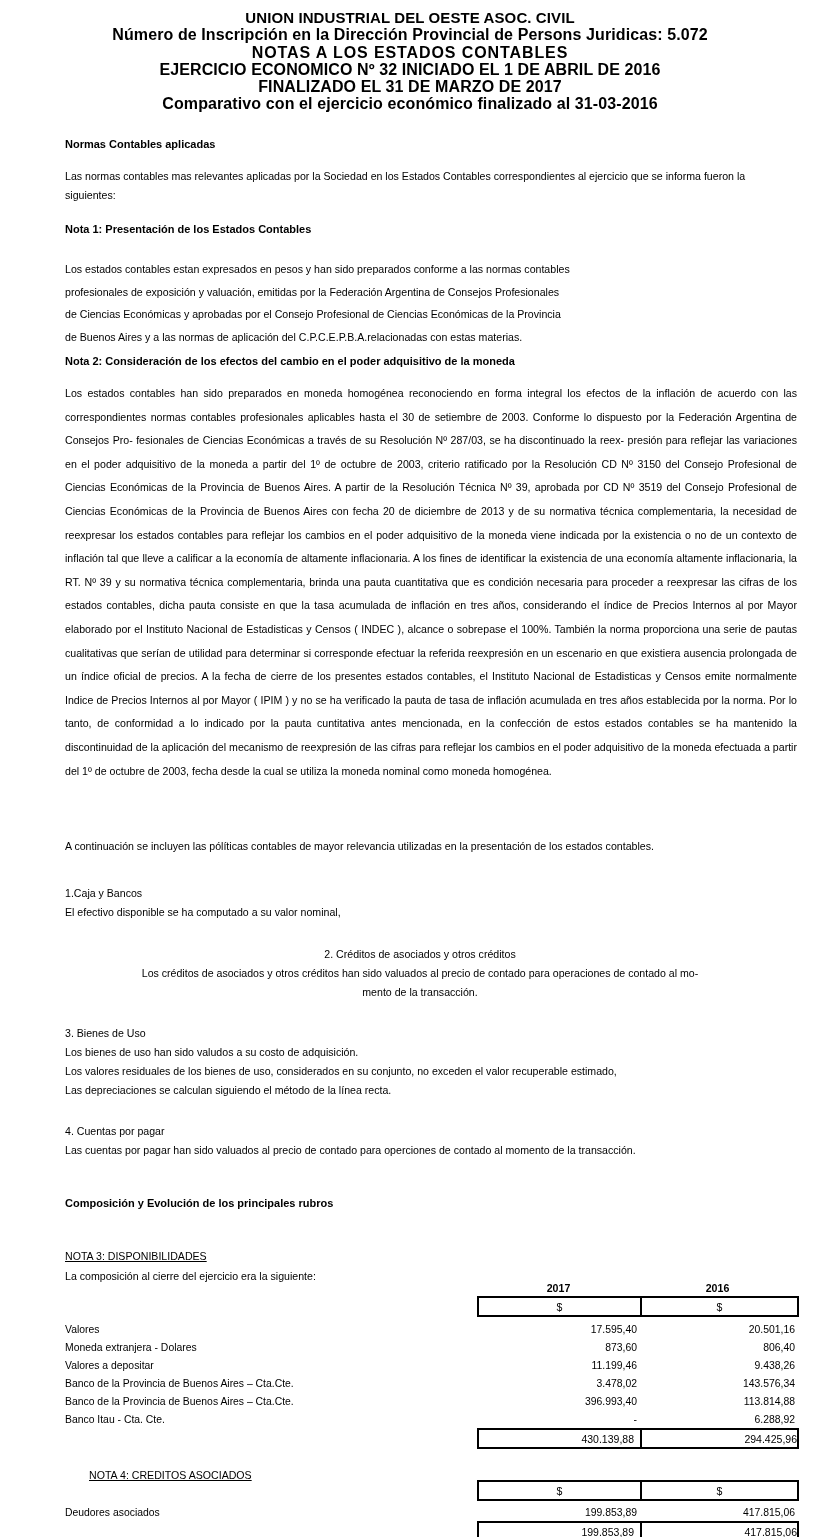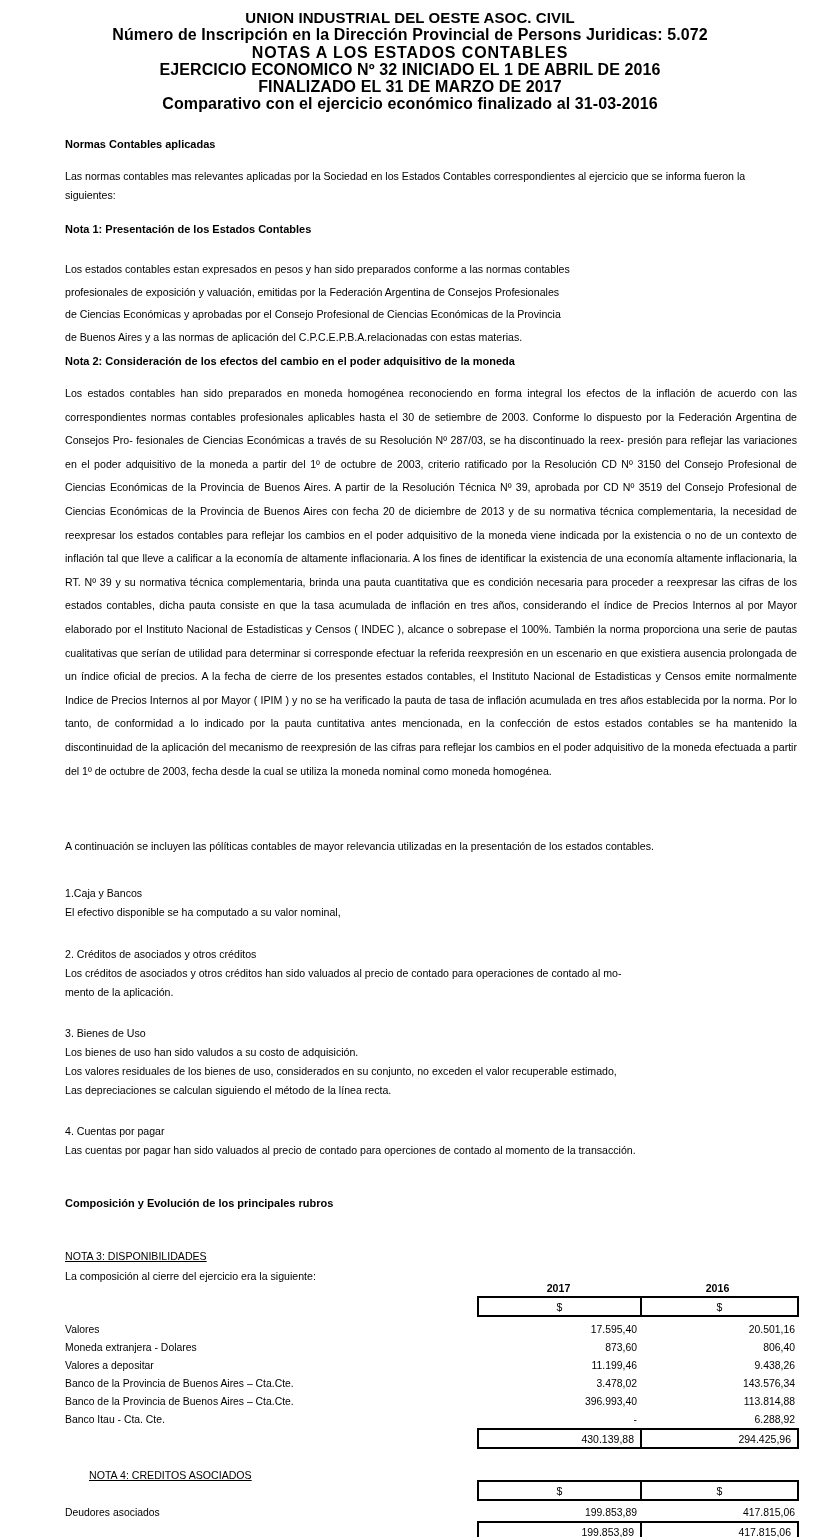--- a/index.html
+++ b/index.html
@@ -96,21 +96,20 @@
   .boxrow .cell.c2 {
     width: 155px;
     justify-content: center;
   }
   .boxrow.total .cell.c1 {
     justify-content: flex-end;
     padding-right: 6px;
   }
   .boxrow.total .cell.c2 {
     justify-content: flex-end;
-    padding-right: 6px;
     border-radius: 6px;
   }
 
   .datarow {
     position: absolute;
     left: 65px;
     width: 730px;
     height: 19px;
     font-size: 10.4px;
     line-height: 19px;
@@ -176,24 +175,24 @@
 
   <div class="abs" style="left:65px; top:838px; width:730px;">
     <p class="para">A continuación se incluyen las pólíticas contables de mayor relevancia utilizadas en la presentación de los estados contables.</p>
   </div>
 
   <div class="abs" style="left:65px; top:884px; width:730px;">
     <p class="para tight">1.Caja y Bancos</p>
     <p class="para tight">El efectivo disponible se ha computado a su valor nominal,</p>
   </div>
 
-  <div class="abs" style="left:65px; top:945px; width:730px;">
+  <div class="abs" style="left:55px; top:945px; width:730px;text-align:center;">
     <p class="para tight">2. Créditos de asociados y otros créditos</p>
     <p class="para tight">Los  créditos de asociados y otros créditos han sido valuados al precio de contado para operaciones de contado al mo-</p>
-    <p class="para tight">mento  de la aplicación.</p>
+    <p class="para tight">mento  de la transacción.</p>
   </div>
 
   <div class="abs" style="left:65px; top:1024px; width:730px;">
     <p class="para tight">3. Bienes de Uso</p>
     <p class="para tight">Los bienes de uso han sido valudos a su costo de adquisición.</p>
     <p class="para tight">Los valores residuales de los bienes de uso, considerados en su conjunto, no exceden el valor recuperable estimado,</p>
     <p class="para tight">Las depreciaciones se calculan siguiendo el método de la línea recta.</p>
   </div>
 
   <div class="abs" style="left:65px; top:1122px; width:730px;">

